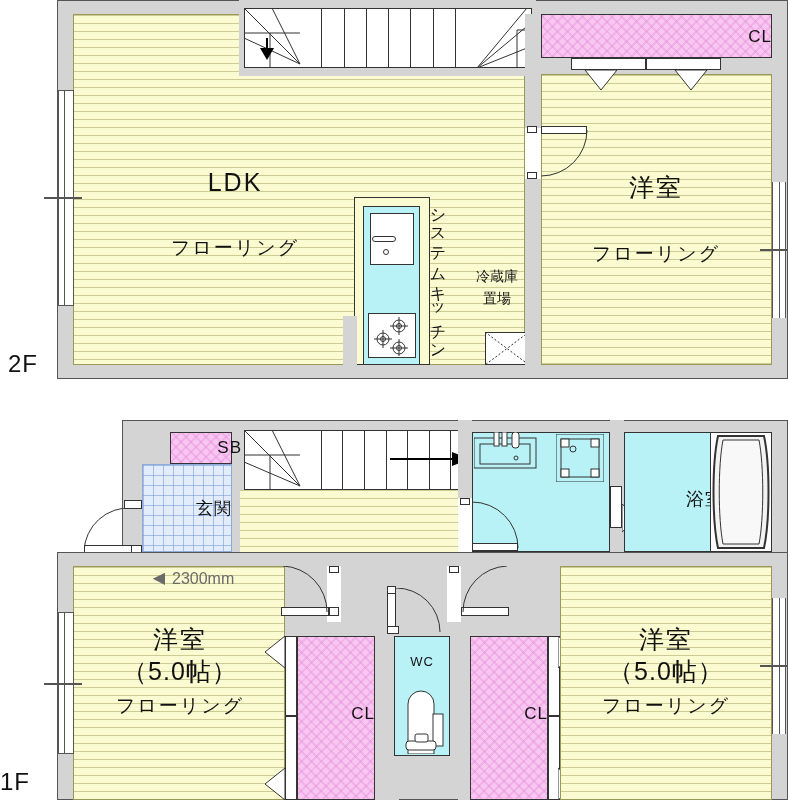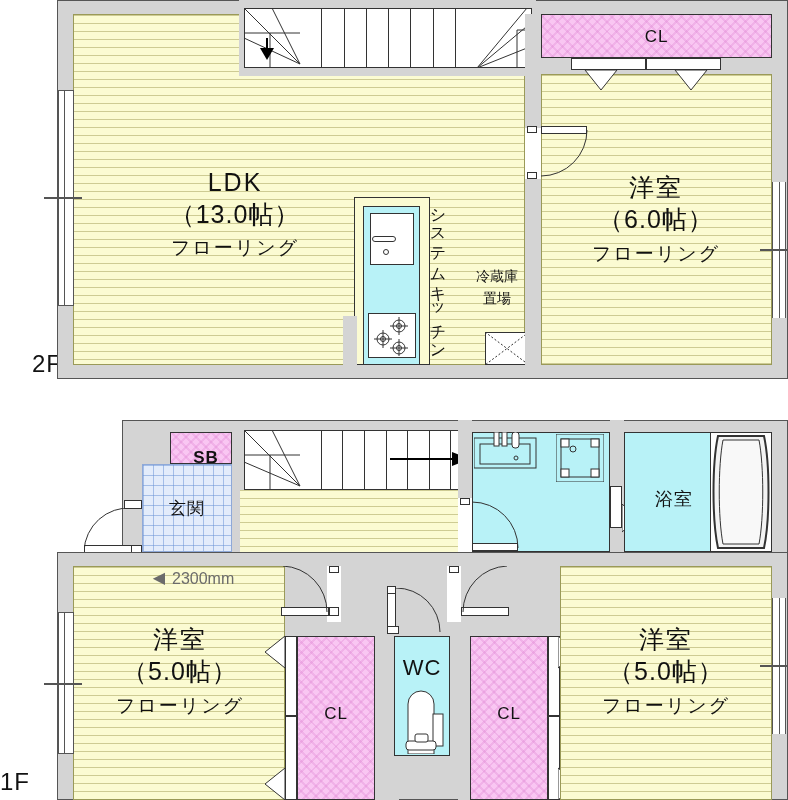--- a/index.html
+++ b/index.html
@@ -42,23 +42,23 @@
     border:1px solid #8fa9d8;
   }
   .white{background:#ffffff;border:1px solid #333;}
   .whiteplain{background:#ffffff;}
 
   
   .lbl{position:absolute;color:#111;text-align:center;white-space:nowrap;line-height:1.15;}
   .room-name{font-size:25px;letter-spacing:2px;}
   .room-size{font-size:25px;letter-spacing:1px;}
   .room-mat{font-size:19px;letter-spacing:2px;}
-  .small-lbl{font-size:17px;letter-spacing:1px;}
+  .small-lbl{font-size:17px;letter-spacing:1px;text-align:right;}
   .tiny-lbl{font-size:14px;letter-spacing:0px;line-height:1.25;}
-  .wc-lbl{font-size:22px;letter-spacing:1px;}
+  .wc-lbl{font-size:13px;letter-spacing:1px;}
   .floor-tag{font-size:24px;color:#111;letter-spacing:1px;}
   .dim-lbl{font-size:16px;color:#6b6b6b;letter-spacing:0px;}
   .vert{writing-mode:vertical-rl;text-orientation:upright;font-size:16px;letter-spacing:1px;line-height:1;}
 
   
   .stepgrid{position:absolute;display:flex;}
   .stepgrid > div{flex:1 1 auto;border-right:1px solid #333;}
   .stepgrid > div:last-child{border-right:none;}
 
   
@@ -71,21 +71,21 @@
            font-family:"Liberation Serif","DejaVu Serif",serif;}
   svg{display:block;}
 </style>
 </head>
 <body>
 
 <div id="root">
 
   <div class="abs" style="left:0;top:0;width:788px;height:400px;">
 
-    <div class="lbl floor-tag" style="left:16px;top:350px;width:46px;text-align:right;">2F</div>
+    <div class="lbl floor-tag" style="left:8px;top:350px;width:46px;text-align:left;">2F</div>
 
     <div class="abs wall" style="left:57px;top:0px;width:731px;height:379px;"></div>
 
     <div class="abs floor" style="left:73px;top:14px;width:452px;height:351px;"></div>
 
     <div class="abs wallplain" style="left:239px;top:0px;width:297px;height:76px;"></div>
     <div class="abs white" style="left:244px;top:8px;width:288px;height:60px;"></div>
 
     <div class="stepgrid" style="left:300px;top:8px;width:177px;height:60px;">
       <div></div>
@@ -113,21 +113,20 @@
       <line x1="40" y1="22" x2="40" y2="60" stroke="#333" stroke-width="1"></line>
       <line x1="40" y1="22" x2="55" y2="22" stroke="#333" stroke-width="1"></line>
     </svg>
 
     <svg class="abs" style="left:258px;top:38px;width:18px;height:22px;" viewBox="0 0 18 22">
       <line x1="9" y1="0" x2="9" y2="12" stroke="#000" stroke-width="2"></line>
       <polygon points="2,10 16,10 9,22" fill="#000"></polygon>
     </svg>
 
     <div class="lbl room-name" style="left:140px;top:168px;width:190px;">LDK</div>
-    <div class="lbl room-size" style="left:120px;top:200px;width:230px;">（13.0帖）</div>
     <div class="lbl room-mat" style="left:120px;top:237px;width:230px;">フローリング</div>
 
     <div class="abs whiteplain" style="left:58px;top:90px;width:16px;height:216px;border-left:1px solid #555;border-right:1px solid #555;"></div>
     <div class="abs" style="left:64px;top:90px;width:1px;height:216px;background:#555;"></div>
     <div class="abs" style="left:58px;top:90px;width:16px;height:1px;background:#555;"></div>
     <div class="abs" style="left:58px;top:305px;width:16px;height:1px;background:#555;"></div>
     <div class="abs" style="left:44px;top:197px;width:38px;height:2px;background:#555;"></div>
 
     <div class="abs" style="left:354px;top:197px;width:76px;height:168px;background:#fbfbd2;border:1px solid #333;"></div>
     <div class="abs water" style="left:363px;top:206px;width:57px;height:159px;"></div>
@@ -164,21 +163,20 @@
     <svg class="abs" style="left:485px;top:332px;width:44px;height:33px;" viewBox="0 0 44 33">
       <line x1="0" y1="0" x2="44" y2="33" stroke="#333" stroke-width="1" stroke-dasharray="2,2"></line>
       <line x1="44" y1="0" x2="0" y2="33" stroke="#333" stroke-width="1" stroke-dasharray="2,2"></line>
     </svg>
 
     <div class="abs wallplain" style="left:525px;top:14px;width:16px;height:351px;"></div>
 
     <div class="abs floor" style="left:541px;top:74px;width:231px;height:291px;"></div>
 
     <div class="lbl room-name" style="left:571px;top:173px;width:170px;">洋室</div>
-    <div class="lbl room-size" style="left:556px;top:205px;width:200px;">（6.0帖）</div>
     <div class="lbl room-mat" style="left:556px;top:243px;width:200px;">フローリング</div>
 
     <div class="abs cl" style="left:541px;top:14px;width:231px;height:44px;"></div>
     <div class="lbl small-lbl" style="left:541px;top:27px;width:231px;">CL</div>
 
     <div class="abs white" style="left:571px;top:58px;width:75px;height:12px;"></div>
     <div class="abs white" style="left:646px;top:58px;width:75px;height:12px;"></div>
     <svg class="abs" style="left:571px;top:70px;width:150px;height:22px;" viewBox="0 0 150 22">
       <polygon points="14,0 46,0 30,20" fill="#fff" stroke="#333" stroke-width="1"></polygon>
       <polygon points="104,0 136,0 120,20" fill="#fff" stroke="#333" stroke-width="1"></polygon>
@@ -197,21 +195,21 @@
     <div class="abs" style="left:760px;top:249px;width:28px;height:2px;background:#555;"></div>
   </div>
 
   <div class="abs" style="left:0;top:0;width:788px;height:800px;">
 
     <div class="lbl floor-tag" style="left:0px;top:768px;width:46px;text-align:left;">1F</div>
 
     <div class="abs wall" style="left:122px;top:420px;width:666px;height:140px;"></div>
 
     <div class="abs cl" style="left:170px;top:432px;width:62px;height:32px;"></div>
-    <div class="lbl small-lbl" style="left:170px;top:448px;width:72px;font-weight:bold;">SB</div>
+    <div class="lbl small-lbl" style="left:170px;top:438px;width:72px;">SB</div>
 
     <div class="abs tile" style="left:142px;top:464px;width:90px;height:88px;"></div>
     <div class="lbl small-lbl" style="left:142px;top:499px;width:90px;">玄関</div>
 
     <div class="abs white" style="left:124px;top:500px;width:18px;height:9px;"></div>
     <div class="abs white" style="left:124px;top:545px;width:18px;height:9px;"></div>
     <div class="abs white" style="left:84px;top:545px;width:48px;height:9px;"></div>
     <svg class="abs" style="left:84px;top:508px;width:48px;height:45px;" viewBox="0 0 48 45">
       <path d="M48 0 A45 45 0 0 0 0 43" fill="none" stroke="#333" stroke-width="1"></path>
     </svg>

